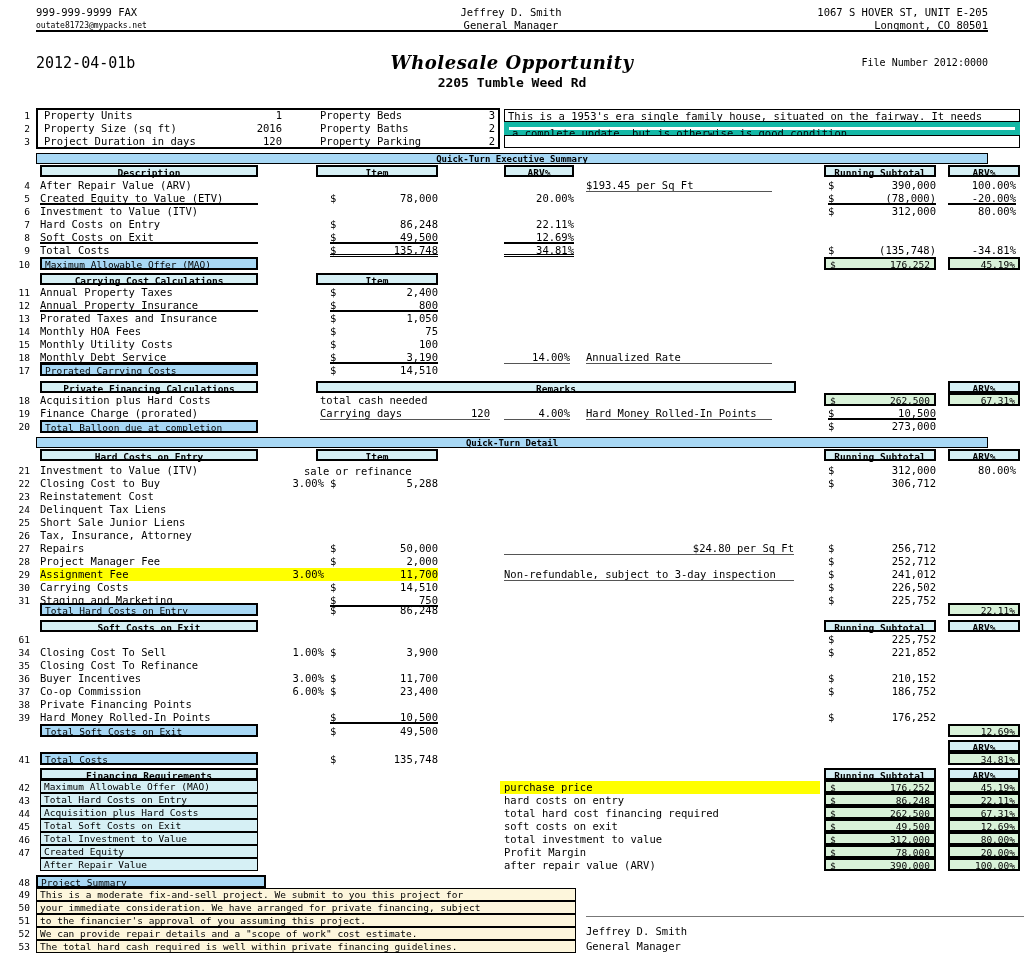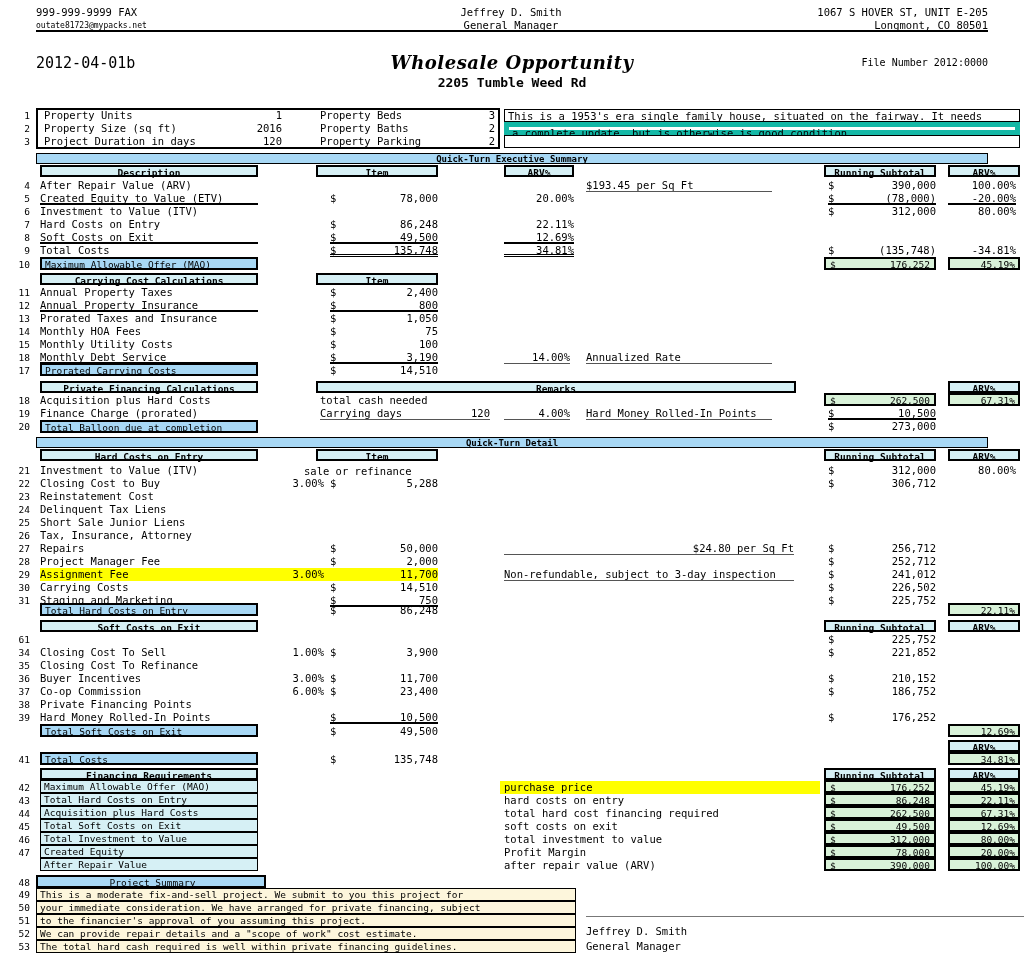--- a/index.html
+++ b/index.html
@@ -421,21 +421,21 @@
       <div class="rownum" style="top:859px;margin-top:17px;">48</div>
       <div class="cyanbox" style="left:40px;top:858px;width:218px;padding-left:3px;">After Repair Value</div>
       <div class="cell lbl" style="left:504px;top:859px;">after repair value (ARV)</div>
       <div class="greenbox" style="left:824px;top:858px;width:112px;">
         <div class="" style="float:left;padding-left:4px;">$</div>
         <div class="" style="float:right;padding-right:4px;">390,000</div>
       </div>
       <div class="greenbox" style="left:948px;top:858px;width:72px;text-align:right;padding-right:3px;">100.00%</div>
     </div>
 
-  <div class="bluebox" style="left:36px; top:875px; width:230px; text-align:center; padding-left:3px;">Project Summary</div>
+  <div class="bluebox" style="left:36px; top:875px; width:230px; text-align:left; padding-left:3px;">Project Summary</div>
   <div id="summary-lines">
       <div class="rownum" style="top:888px;">49</div>
       <div class="creambox" style="left:36px;top:888px;width:540px;padding-left:3px;">This is a moderate fix-and-sell project. We submit to you this project for</div>
       <div class="rownum" style="top:901px;">50</div>
       <div class="creambox" style="left:36px;top:901px;width:540px;padding-left:3px;">your immediate consideration. We have arranged for private financing, subject</div>
       <div class="rownum" style="top:914px;">51</div>
       <div class="creambox" style="left:36px;top:914px;width:540px;padding-left:3px;">to the financier's approval of you assuming this project.</div>
       <div class="rownum" style="top:927px;">52</div>
       <div class="creambox" style="left:36px;top:927px;width:540px;padding-left:3px;">We can provide repair details and a "scope of work" cost estimate.</div>
       <div class="rownum" style="top:940px;">53</div>

